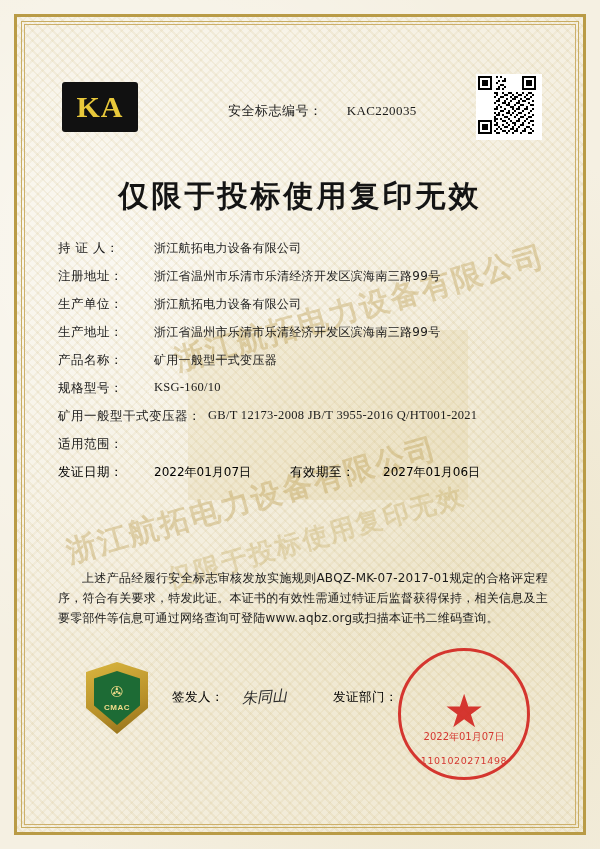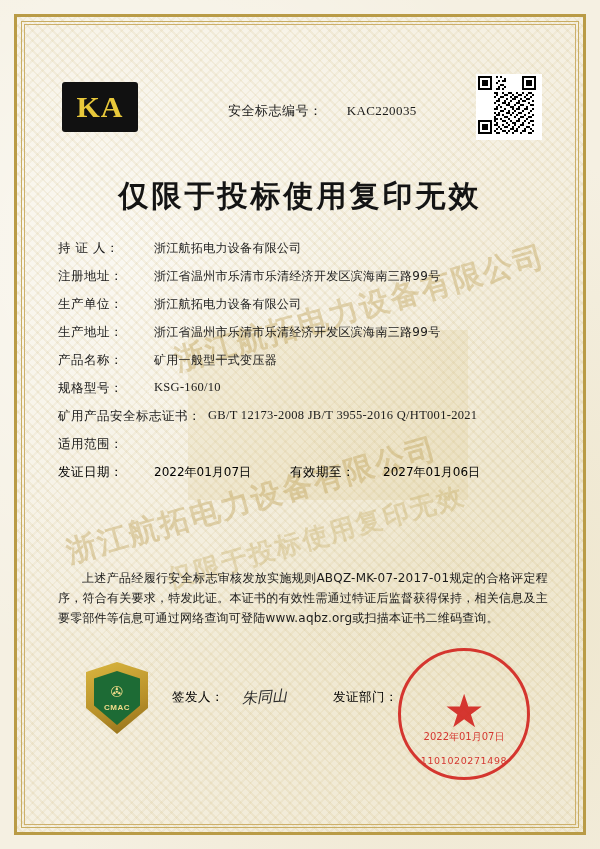--- a/index.html
+++ b/index.html
@@ -563,21 +563,21 @@
       <div class="field-label">产品名称：</div>
       <div class="field-value">矿用一般型干式变压器</div>
     </div>
 
     <div class="field-row">
       <div class="field-label">规格型号：</div>
       <div class="field-value mono">KSG-160/10</div>
     </div>
 
     <div class="field-row">
-      <div class="field-label wide">矿用产品安全标志证书：</div>
+      <div class="field-label wide">矿用一般型干式变压器：</div>
       <div class="field-value mono">GB/T 12173-2008 JB/T 3955-2016 Q/HT001-2021</div>
     </div>
 
     <div class="field-row">
       <div class="field-label">适用范围：</div>
     </div>
 
     <div class="row-dates">
       <div class="date-label">发证日期：</div>
       <div class="date-value">2022年01月07日</div>

